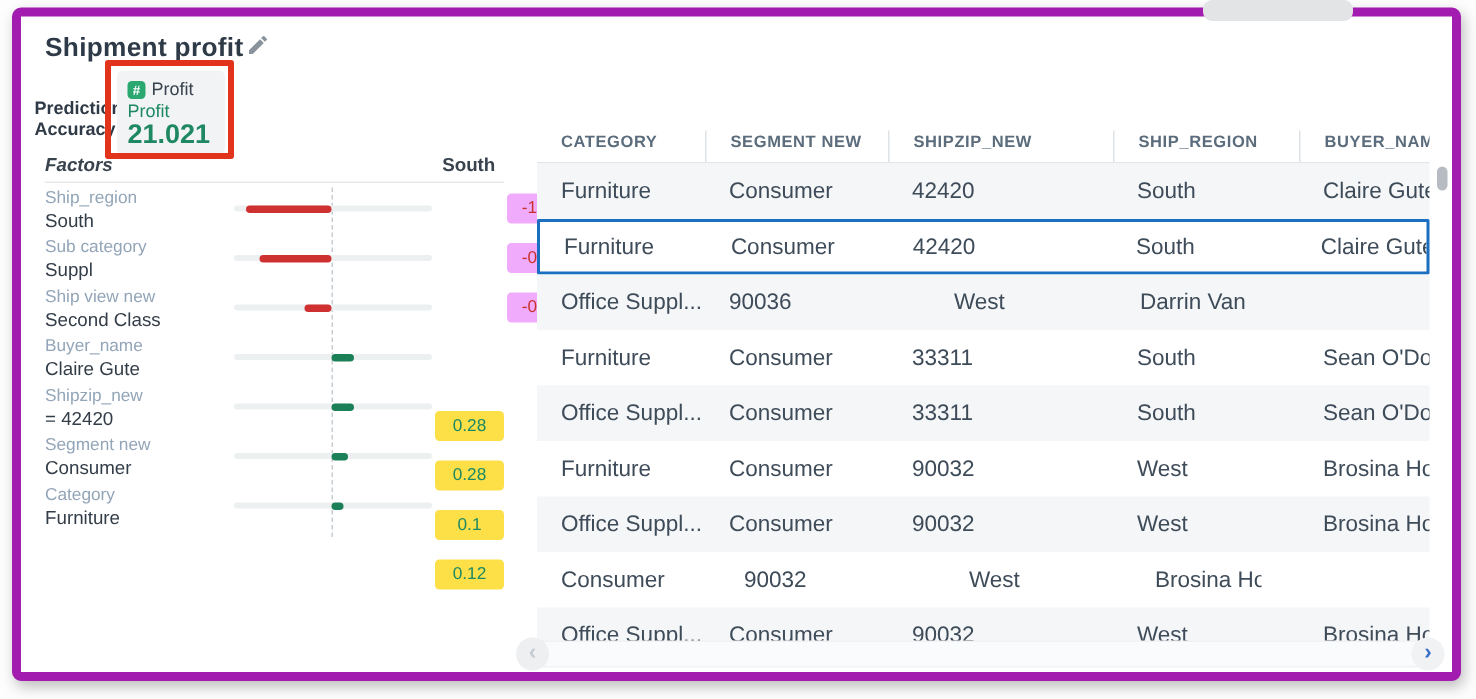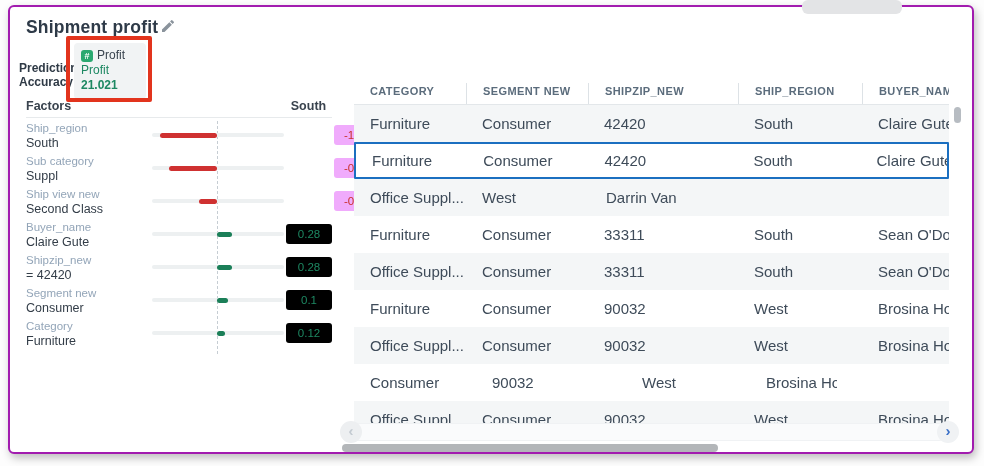--- a/index.html
+++ b/index.html
@@ -4,62 +4,62 @@
 <style>
   * { margin:0; padding:0; box-sizing:border-box; }
   html,body { width:984px; height:466px; overflow:hidden; background:#ffffff;
     font-family:"Liberation Sans", sans-serif; }
   .stage { position:relative; width:984px; height:466px; background:#fdfdfd; }
 
   .top-tab { position:absolute; left:802px; top:0; width:100px; height:14px;
     background:#e3e4e6; border-radius:6px; z-index:3; }
 
   .card { position:absolute; left:8px; top:5px; width:966px; height:449px;
-    background:#ffffff; border:2px solid #a21caf; border-radius:6px;
+    background:#ffffff; border:6px solid #a21caf; border-radius:6px;
     box-shadow:2px 4px 9px rgba(0,0,0,0.25); z-index:2; overflow:hidden; }
 
   
   .title { position:absolute; left:16px; top:10px; font-size:17.5px; font-weight:600;
     color:#2e3a48; letter-spacing:.2px; }
   .pencil { position:absolute; left:150px; top:11px; width:16px; height:16px; cursor:pointer; }
   .pencil svg { width:16px; height:16px; fill:#8a939c; }
 
   .pred-label { position:absolute; left:9px; top:54px; width:62px; font-size:12px;
     font-weight:700; color:#2f3a46; line-height:14px; }
 
   .acc-badge { position:absolute; left:64px; top:36px; width:72px; background:#f1f3f4;
     border-radius:4px; padding:5px 7px 6px 7px; line-height:15px; }
   .acc-badge .l1 { font-size:12px; color:#39434e; display:flex; align-items:center; gap:4px; }
   .num-icon { display:inline-block; width:12px; height:12px; border-radius:3px;
     background:#2aa870; color:#ffffff; font-size:9px; font-weight:700; line-height:12px;
     text-align:center; }
   .acc-badge .l2 { font-size:12px; color:#1d8862; }
-  .acc-badge .l3 { font-size:12px; font-weight:700; color:#1d8862; }
+  .acc-badge .l3 { font-size:18px; font-weight:700; color:#1d8862; }
 
   .annot-box { position:absolute; left:56px; top:29px; width:86px; height:66px;
     border:4px solid #e2341d; border-radius:2px; z-index:5; pointer-events:none; }
 
-  .factors-hdr { position:absolute; left:16px; top:92px; font-size:12.5px; font-weight:700; color:#39434e; }
+  .factors-hdr { position:absolute; left:16px; top:92px; font-size:12.5px; font-weight:700; color:#39434e;font-style:italic; }
   .values-hdr  { position:absolute; left:275px; top:92px; width:47px; text-align:center;
     font-size:12.5px; font-weight:700; color:#39434e; }
   .hdr-line { position:absolute; left:16px; top:110px; width:306px; height:1px; background:#e7eaec; }
 
   .zero-line { position:absolute; left:207px; top:114px; height:233px; width:0;
     border-left:1px dashed #c6cdd3; }
 
   .factor-row { position:absolute; left:0; width:330px; height:33px; }
   .f-name  { position:absolute; left:16px; top:4px;  font-size:11.5px; color:#93a5b8; }
   .f-label { position:absolute; left:16px; top:18px; font-size:12.5px; color:#333d48; }
   .f-track { position:absolute; left:142px; top:15px; width:132px; height:4px;
     background:#edf0f1; border-radius:2px; }
   .f-bar { position:absolute; top:14.5px; height:5px; border-radius:3px; }
   .f-badge { position:absolute; left:276px; top:7px; width:46px; height:20px;
     border-radius:3px; font-size:11.5px; line-height:20px; text-align:center; }
   .f-badge.neg { background:#f0abfc; color:#c9302c;margin-left:48px; }
-  .f-badge.pos { background:#000000; color:#1d8862; }
+  .f-badge.pos { background:#fde047; color:#1d8862;margin-top:46px; }
 
   
   .hint { position:absolute; left:344px; top:37px; font-size:12.5px; color:#8695a5; }
 
   .tbl { position:absolute; left:344px; top:76px; width:595px; }
   .tbl-head { display:flex; height:22px; border-bottom:1px solid #e3e7ea; }
   .th { font-size:11px; font-weight:700; color:#5b6c7c; letter-spacing:.4px;
     padding-left:16px; line-height:16px; white-space:nowrap; overflow:hidden; position:relative; }
   .th + .th { border-left:1px solid #dde2e6; }
   .c0{width:112px;} .c1{width:122px;} .c2{width:150px;} .c3{width:124px;} .c4{width:87px;}
@@ -185,20 +185,21 @@
           </div>
           <div class="tr even selected">
             <div class="td c0">Furniture</div>
             <div class="td c1">Consumer</div>
             <div class="td c2">42420</div>
             <div class="td c3">South</div>
             <div class="td c4">Claire Gute</div>
           </div>
           <div class="tr odd">
             <div class="td c0">Office Suppl...</div>
+            <div class="td c2">90036</div>
             <div class="td c3">West</div>
             <div class="td c4">Darrin Van H</div>
           </div>
           <div class="tr even">
             <div class="td c0">Furniture</div>
             <div class="td c1">Consumer</div>
             <div class="td c2">33311</div>
             <div class="td c3">South</div>
             <div class="td c4">Sean O'Don</div>
           </div>

